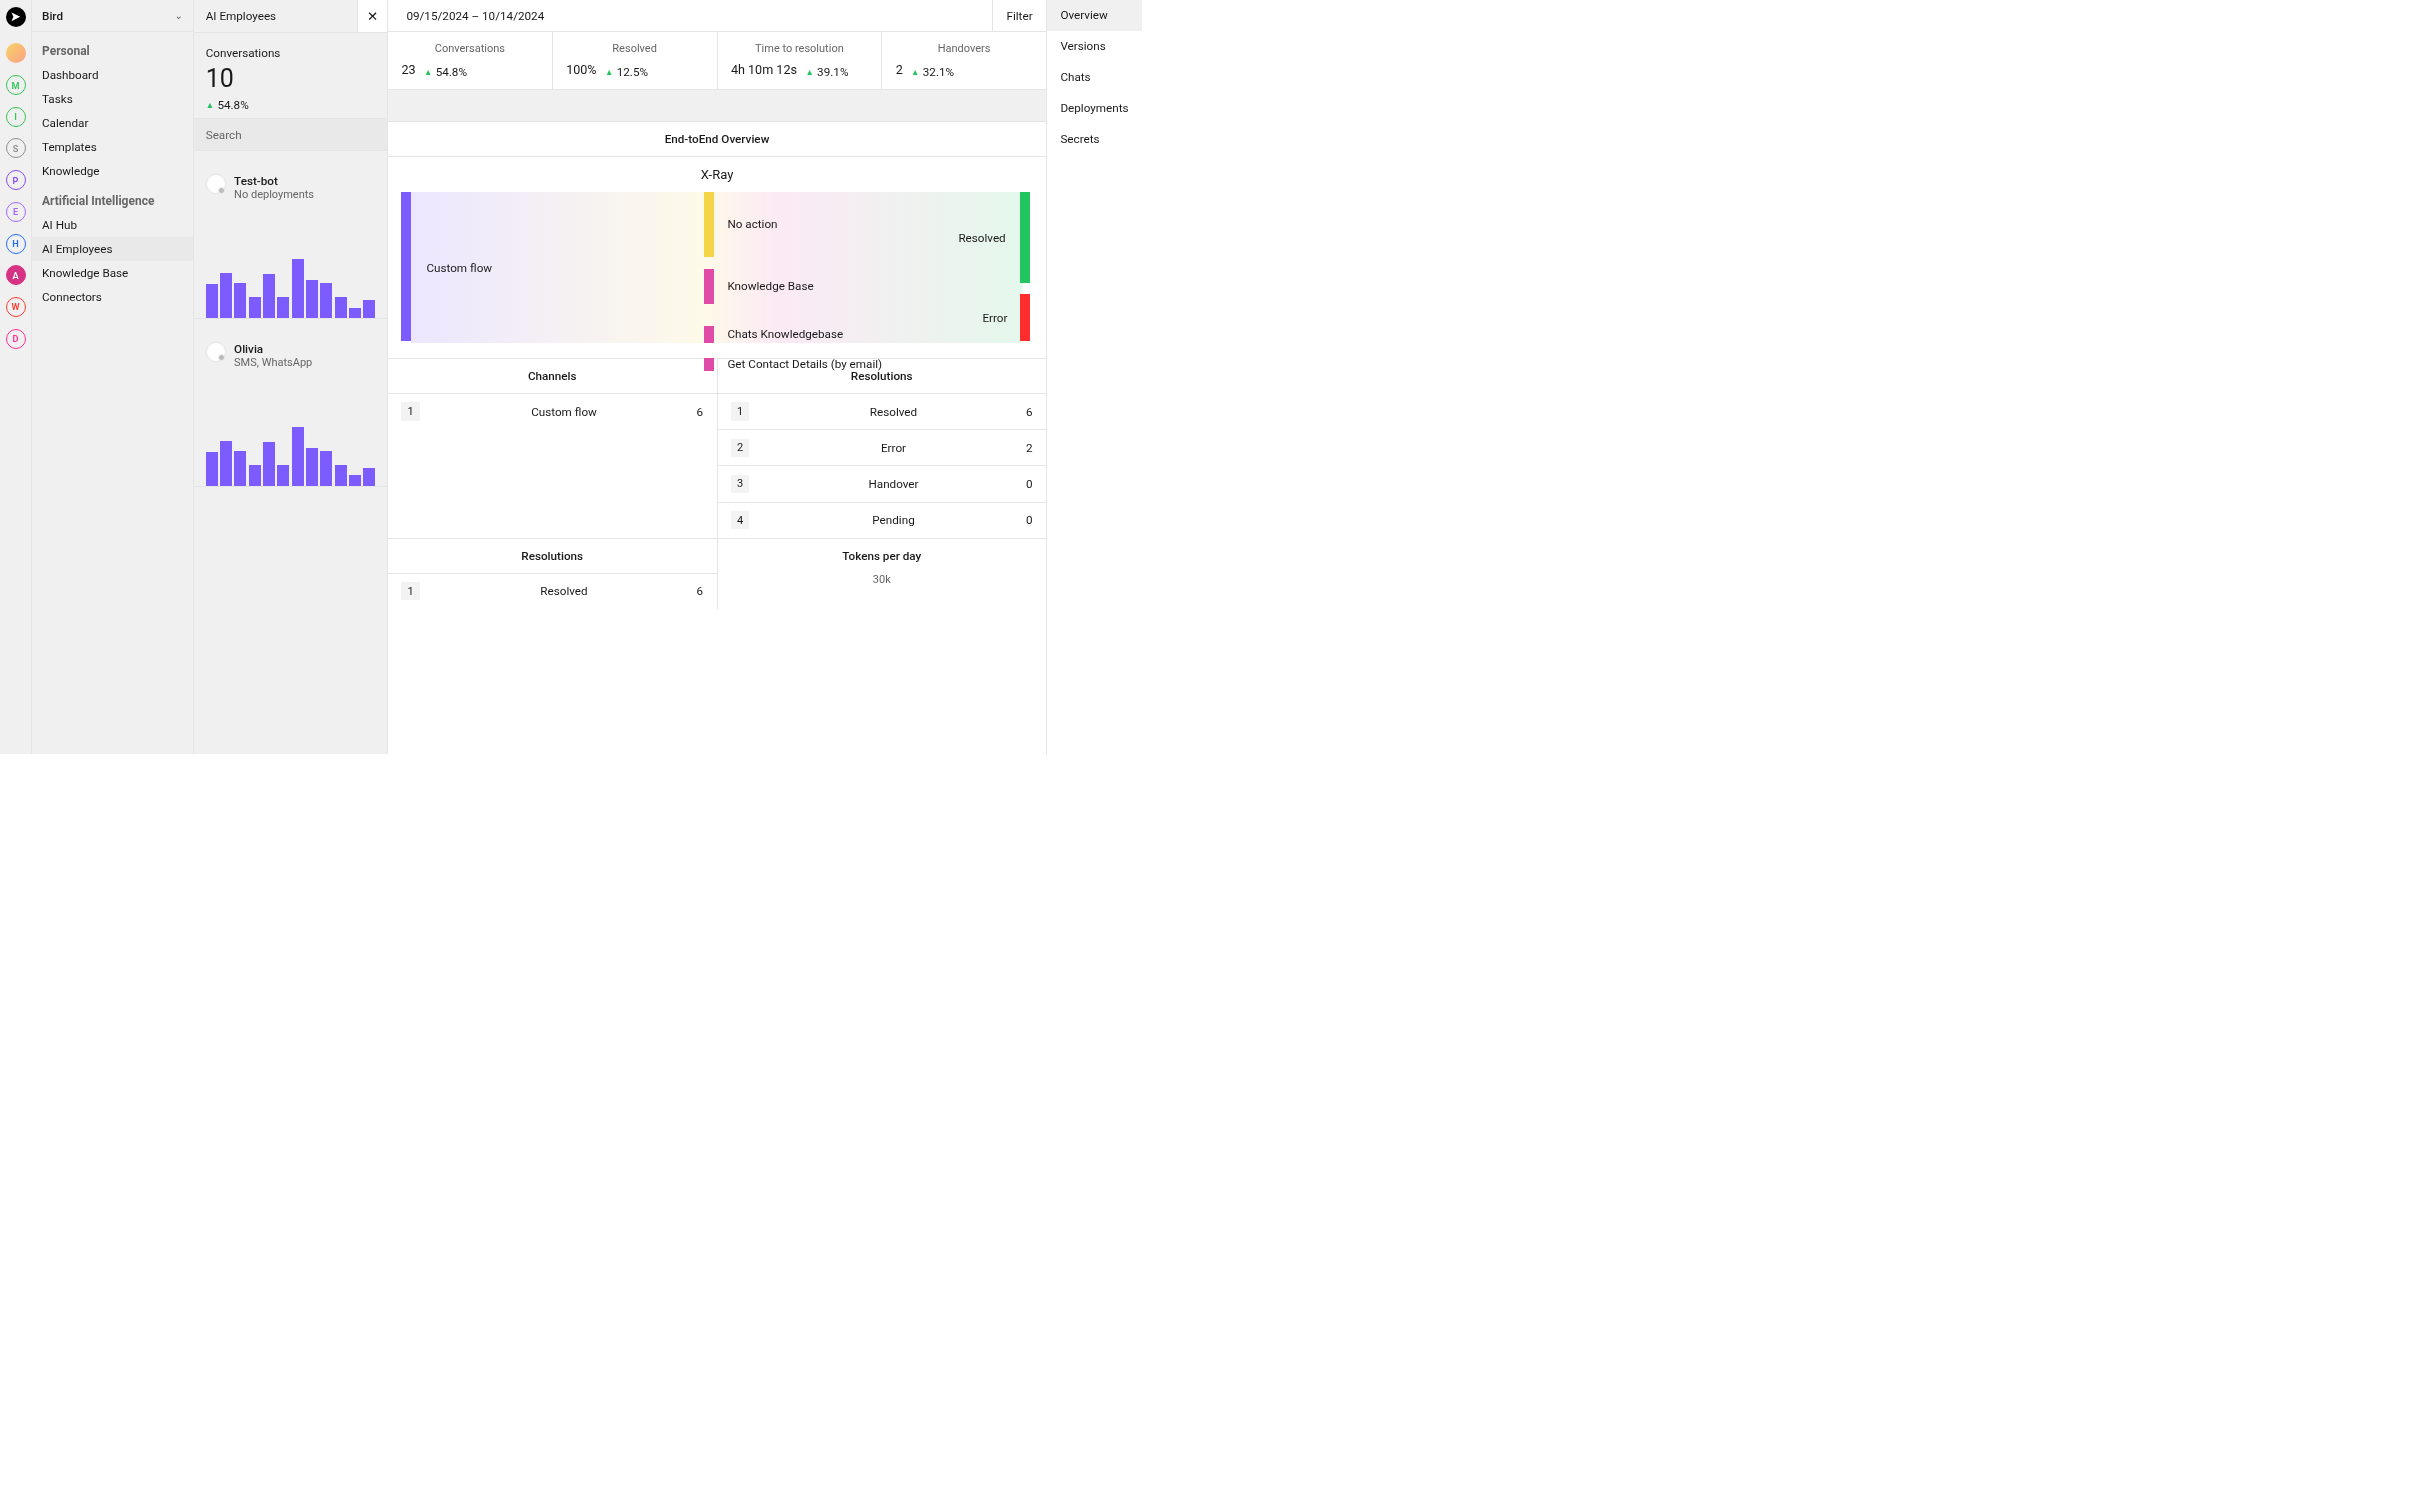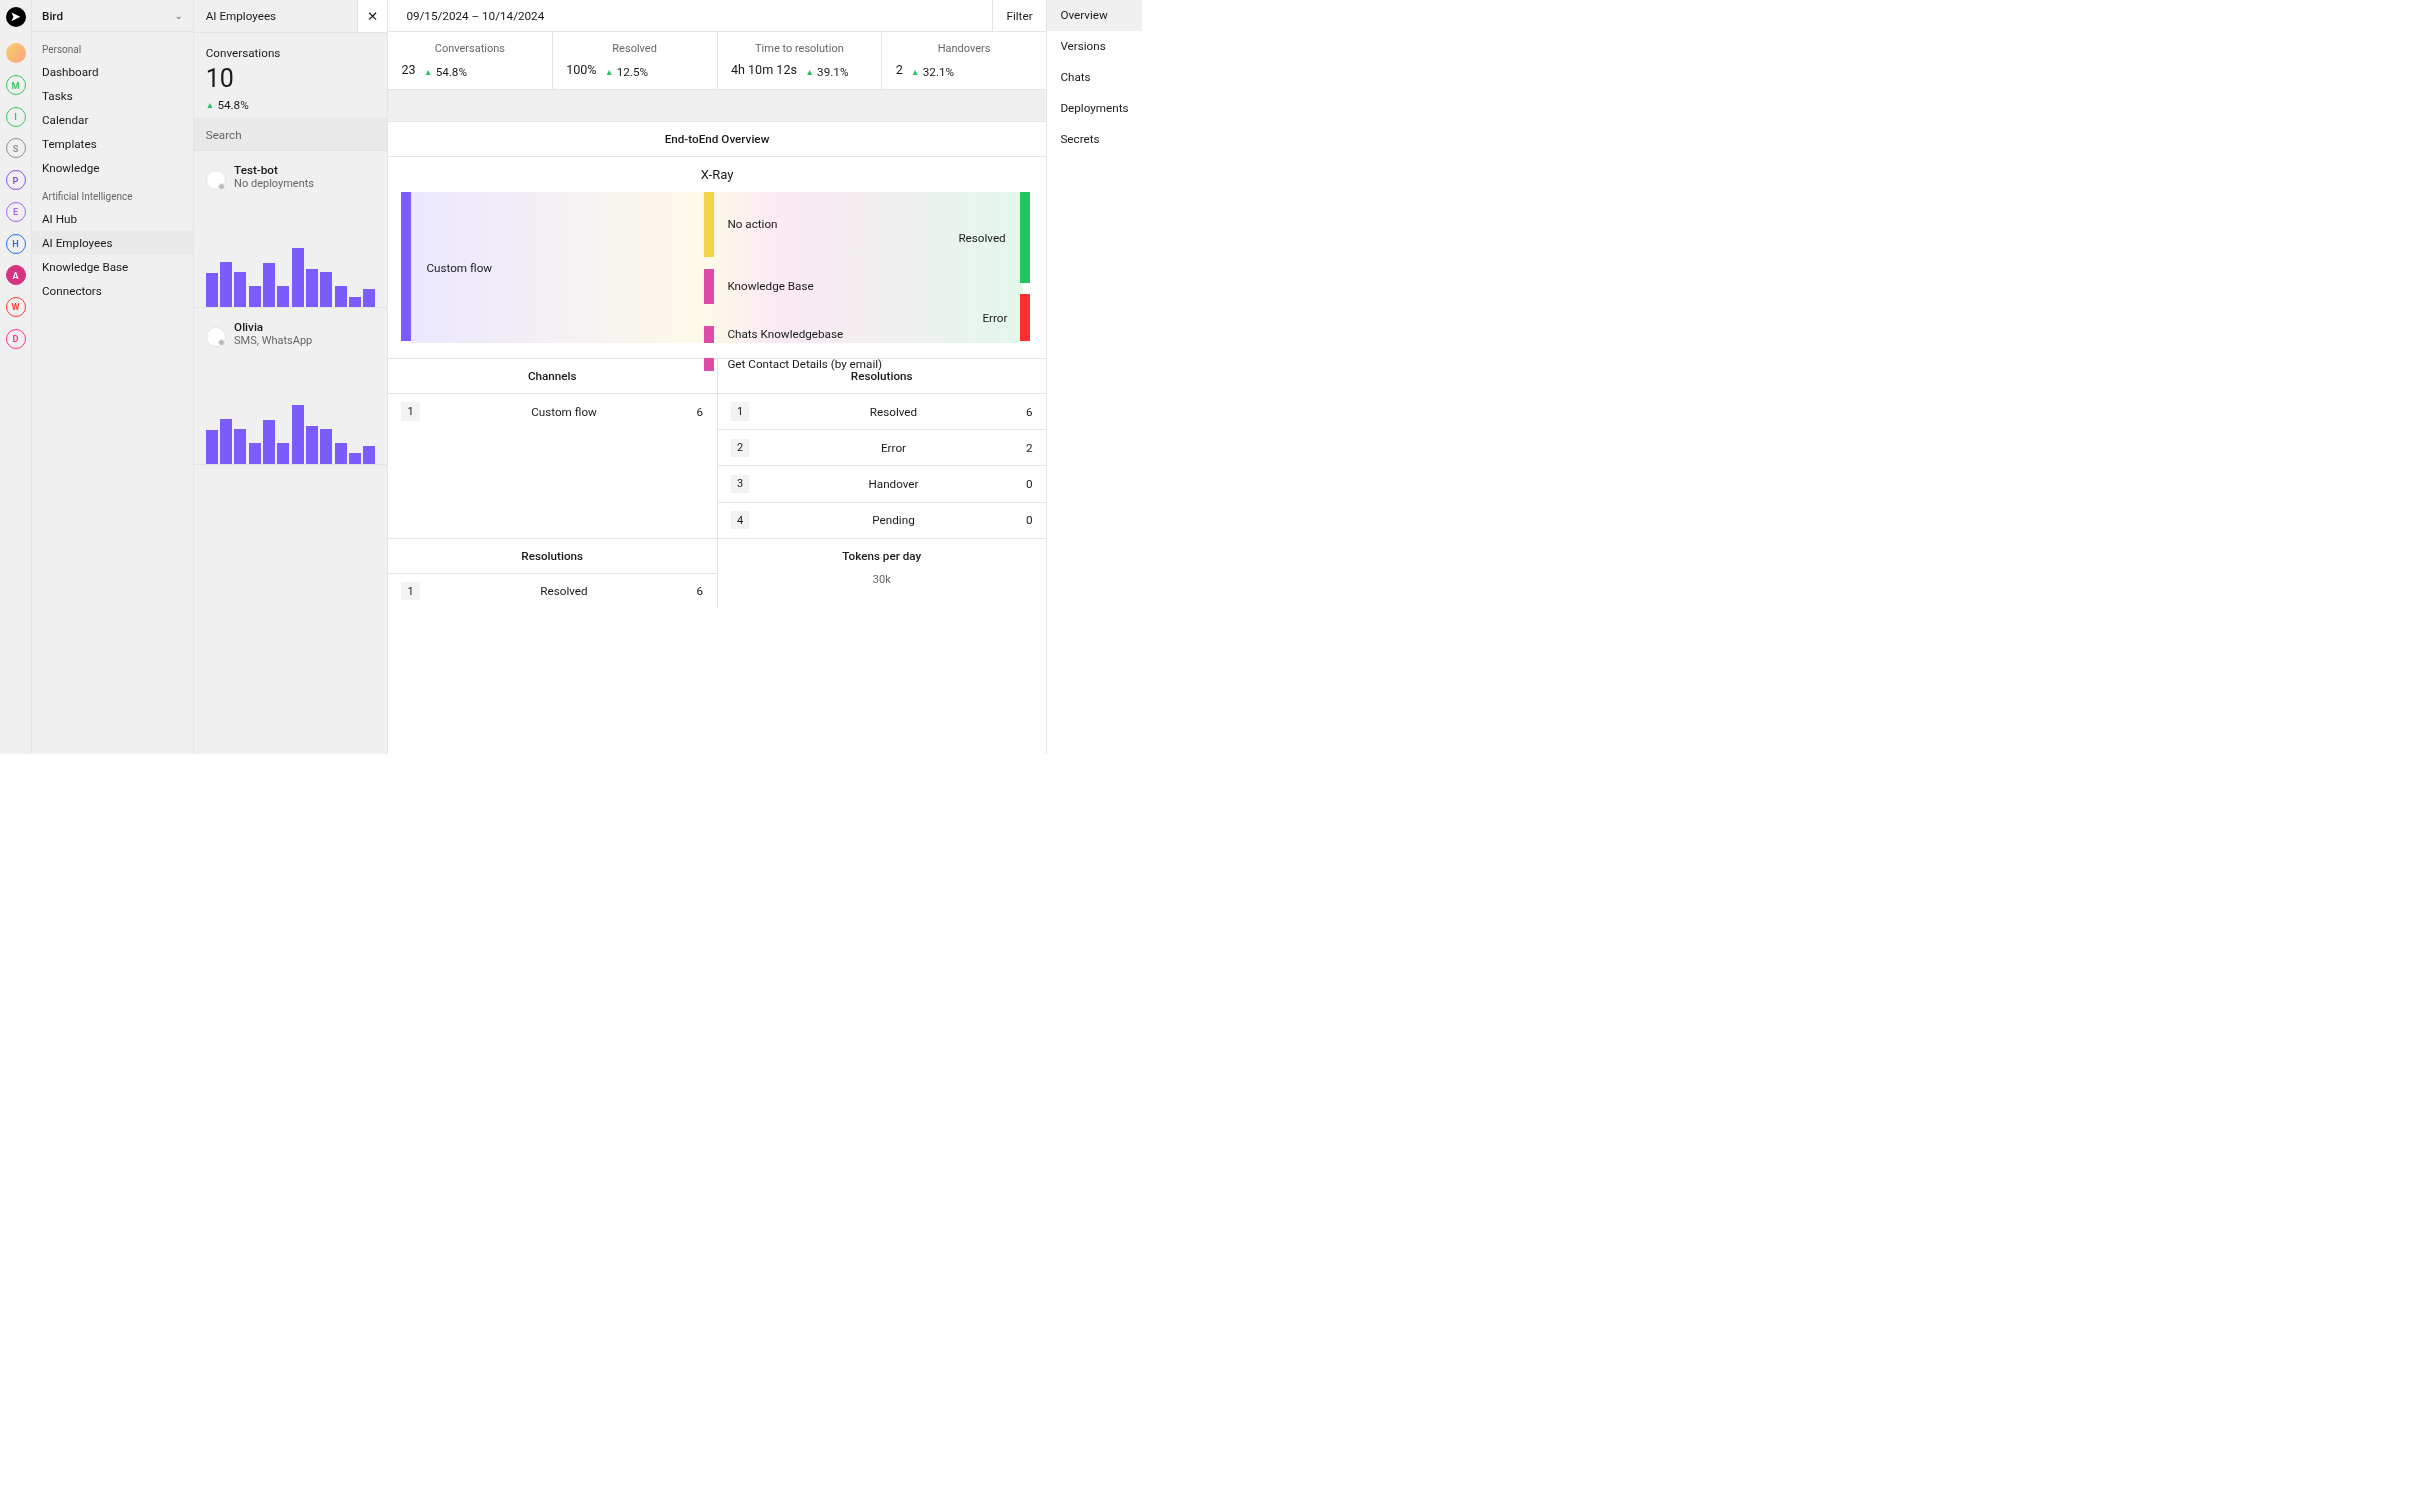--- a/index.html
+++ b/index.html
@@ -66,21 +66,21 @@
     display:flex;flex-direction:column;
   }
   .workspace-sel {
     height:32px;display:flex;align-items:center;justify-content:space-between;
     padding:0 10px;font-weight:500;
     border-bottom:0.8px solid var(--border);
     cursor:pointer;
   }
   .chev { font-size:10px;color:var(--text-muted); }
   .sb-section-label {
-    padding:11.7px 10px 5px;color:var(--text-muted);font-size:10px;font-weight:400;
+    padding:11.7px 10px 5px;color:var(--text-muted);font-size:12px;font-weight:700;
   }
   .sb-item {
     padding:5px 10px;font-size:11.7px;cursor:pointer;
   }
   .sb-item.active { background: var(--hover); }
   
   .panel2 {
     width: 194px;
     background: var(--bg-grey);
     border-right: 0.8px solid var(--border);
@@ -98,21 +98,21 @@
   .delta { display:inline-flex;align-items:center;color:var(--text);font-size:11.7px;margin-top:5px;}
   .delta .arrow{color:var(--green);font-size:8.4px;margin-right:3.4px;}
   .search-box {
     padding:8.4px 11.7px;color:var(--text-muted);border-bottom:0.8px solid var(--border);
     background:var(--hover);
   }
   .emp-card {
     border-bottom:0.8px solid var(--border);padding:11.7px 11.7px 0;
     position:relative;cursor:pointer;
   }
-  .emp-head{display:flex;gap:8.4px;align-items:flex-end;}
+  .emp-head{display:flex;gap:8.4px;align-items:flex-start;margin-top:11px;}
   .emp-avatar{width:20px;height:20px;border-radius:50%;background:#fff;border:0.8px solid var(--border);flex-shrink:0;position:relative;}
   .emp-avatar::after{content:"";position:absolute;width:5px;height:5px;background:#bbb;border-radius:50%;right:-0.8px;bottom:-0.8px;border:1.7px solid var(--bg-grey);}
   .emp-name{font-weight:500;}
   .emp-sub{color:var(--text-muted);font-size:11px;}
   .spark {
     height:117px;display:flex;align-items:flex-end;gap:2.5px;padding-top:50px;
   }
   .spark .bar{flex:1;background:var(--purple);}
   
   .main {

